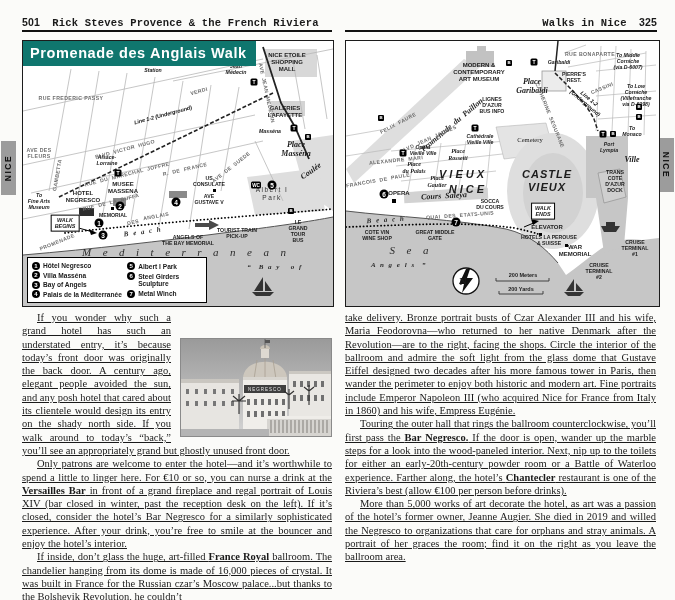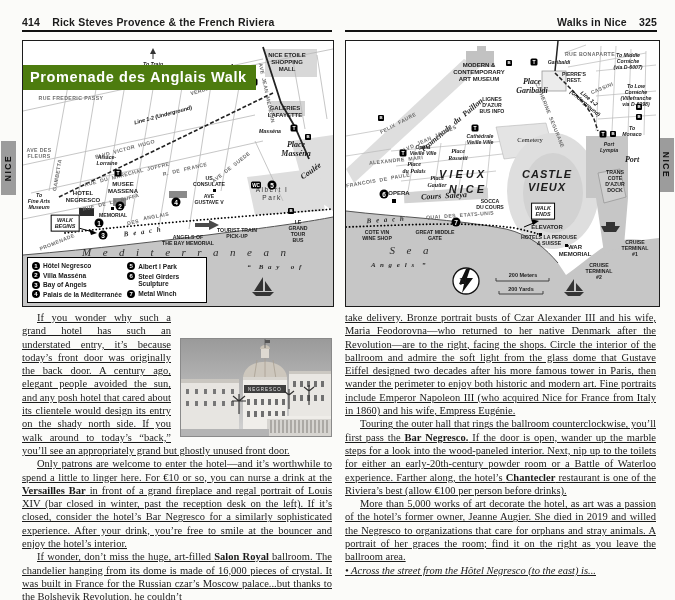--- a/index.html
+++ b/index.html
@@ -5,41 +5,41 @@
   html,body{margin:0;padding:0;}
   body{width:675px;height:600px;background:#fbfbf9;position:relative;overflow:hidden;
        font-family:"Liberation Serif",serif;color:#1a1a1a;}
   .sheet{position:absolute;inset:0;}
   
   .page-header{position:absolute;top:16px;font-family:"Liberation Sans",sans-serif;
                font-weight:bold;font-size:10.5px;letter-spacing:.2px;white-space:nowrap;}
   .ph-left{left:22px;}
   .ph-right{right:18px;text-align:right;margin-left:12px;}
   .ph-num{display:inline-block;}
-  .ph-title{display:inline-block;margin:0 0 0 12px;}
+  .ph-title{display:inline-block;margin:0 0 0 12px;font-family:Liberation Mono, monospace;}
   .ph-right .ph-title{margin:0 12px 0 0;}
   .header-rule{position:absolute;top:30px;height:1.6px;background:#111;}
   .hr-left{left:22px;width:310px;}
   .hr-right{left:345px;width:312px;}
   
   .tab{position:absolute;width:15px;height:54px;background:#9c9c9c;
        display:flex;align-items:center;justify-content:center;}
   .tab span{font-family:"Liberation Sans",sans-serif;font-weight:bold;font-size:8.5px;
             letter-spacing:1.5px;color:#101010;}
   .tab-left{left:1px;top:141px;} .tab-left span{transform:rotate(-90deg);}
   .tab-right{left:659px;top:138px;} .tab-right span{transform:rotate(90deg);}
   
   .map{position:absolute;top:40px;height:265px;border:1.3px solid #1c1c1c;background:#fff;
        overflow:hidden;box-sizing:content-box;}
   .map-left{left:22px;width:310px;}
   .map-right{left:345px;width:313px;}
   .map svg.base{position:absolute;left:0;top:0;}
-  .map-banner{position:absolute;left:0;top:0;background:#4d7c0f;color:#fff;z-index:5;
+  .map-banner{position:absolute;left:0;top:0;background:#0f766e;color:#fff;z-index:5;
               font-family:"Liberation Sans",sans-serif;font-weight:bold;font-size:14.5px;
-              letter-spacing:.6px;padding:4px 9px 5px 7px;margin-top:24px;}
+              letter-spacing:.6px;padding:4px 9px 5px 7px;}
   
   .ml{position:absolute;transform:translate(-50%,-50%);z-index:3;
       font-family:"Liberation Sans",sans-serif;font-size:6px;font-weight:bold;color:#1c1c1c;
       white-space:pre;line-height:1.18;text-align:center;}
   .ml.sm{font-size:6px;}
   .ml.tiny{font-size:5.2px;}
   .ml.street{font-size:5.2px;color:#6e6e6e;letter-spacing:.4px;}
   .ml.rail{font-size:5.4px;font-style:italic;color:#0c0c0c;}
   .ml.italic{font-style:italic;font-weight:600;}
   .ml.big{font-size:11px;letter-spacing:1px;font-style:italic;}
@@ -85,21 +85,21 @@
   
   .negresco-photo{float:right;width:152px;height:99px;margin:27px 0 5px 9px;
                   border:1px solid #8a8a8a;box-sizing:border-box;overflow:hidden;background:#cfcfcf;}
 </style>
 </head>
 <body>
 
 <div class="sheet">
 
   <div class="page-header ph-left">
-    <span class="ph-num">414</span><span class="ph-title">Rick Steves Provence &amp; the French Riviera</span>
+    <span class="ph-num">501</span><span class="ph-title">Rick Steves Provence &amp; the French Riviera</span>
   </div>
   <div class="header-rule hr-left"></div>
 
   <div class="page-header ph-right">
     <span class="ph-title">Walks in Nice</span><span class="ph-num">325</span>
   </div>
   <div class="header-rule hr-right"></div>
 
   <div class="tab tab-left">
       <span>NICE</span>
@@ -408,21 +408,21 @@
         <div class="ml sm" style="left: 229px; top: 210px; transform: translate(-50%, -50%);">WAR
 MEMORIAL</div>
         <div class="ml sea" style="left: 64px; top: 209px; transform: translate(-50%, -50%);">S  e  a</div>
         <div class="ml sea-sm" style="left: 53px; top: 224px; transform: translate(-50%, -50%);">A n g e l s  ”</div>
         <div class="ml tstop" style="left: 257px; top: 93px; transform: translate(-50%, -50%);">T</div>
         <div class="ml bstop" style="left: 267px; top: 93px; transform: translate(-50%, -50%);">B</div>
         <div class="ml tiny italic" style="left: 286px; top: 90px; transform: translate(-50%, -50%);">To
 Monaco</div>
         <div class="ml tiny italic" style="left: 263px; top: 106px; transform: translate(-50%, -50%);">Port
 Lympia</div>
-        <div class="ml place" style="left: 286px; top: 119px; transform: translate(-50%, -50%);">Port</div>
+        <div class="ml place" style="left: 286px; top: 119px; transform: translate(-50%, -50%);">Ville</div>
         <div class="ml tiny" style="left: 269px; top: 140px; transform: translate(-50%, -50%);">TRANS
 COTE
 D'AZUR
 DOCK</div>
         <div class="ml tiny" style="left: 289px; top: 207px; transform: translate(-50%, -50%);">CRUISE
 TERMINAL
 #1</div>
         <div class="ml tiny" style="left: 253px; top: 230px; transform: translate(-50%, -50%);">CRUISE
 TERMINAL
 #2</div>
@@ -517,23 +517,22 @@
         <rect x="86" y="77" width="64" height="3" fill="#efede9"></rect>
         <g stroke="#8f8d89" stroke-width="1.2">
           <path d="M90,81 V94 M94,81 V94 M98,81 V94 M102,81 V94 M106,81 V94 M110,81 V94 M114,81 V94 M118,81 V94 M122,81 V94 M126,81 V94 M130,81 V94 M134,81 V94 M138,81 V94 M142,81 V94 M146,81 V94"></path>
         </g>
         <rect x="0" y="90" width="88" height="7" fill="#b4b4b4"></rect>
       </svg>
     </div>
 
   <p class="bp "><span>If you wonder why such a grand hotel has such an understated entry, it’s because today’s front door was originally the back door. A century ago, elegant people avoided the sun, and any posh hotel that cared about its clientele would design its entry on the shady north side. If you walk around to today’s “back,” you’ll see an appropriately grand but ghostly unused front door.</span></p>
       <p class="bp "><span>Only patrons are welcome to enter the hotel—and it’s worthwhile to spend a little to linger here. For €10 or so, you can nurse a drink at the </span><span class="b">Versailles Bar</span><span> in front of a grand fireplace and regal portrait of Louis XIV (bar closed in winter, past the reception desk on the left). If it’s closed, consider the hotel’s Bar Negresco for a similarly sophisticated experience. After your drink, you’re free to smile at the bouncer and enjoy the hotel’s interior.</span></p>
-      <p class="bp "><span>If wonder, don’t miss the huge, art-filled </span><span class="b">Salon Royal</span><span> ballroom. The chandelier hanging from its dome is made of 16,000 pieces of crystal. It was built in France for the Russian czar’s Moscow palace...but thanks to the Bolshevik Revolution, he couldn’t</span></p>
+      <p class="bp "><span>If inside, don’t glass the huge, art-filled </span><span class="b">France Royal</span><span> ballroom. The chandelier hanging from its dome is made of 16,000 pieces of crystal. It was built in France for the Russian czar’s Moscow palace...but thanks to the Bolshevik Revolution, he couldn’t</span></p>
     </div>
 
   <div class="page-body pb-right" id="right-body">
       <p class="bp noindent"><span>take delivery. Bronze portrait busts of Czar Alexander III and his wife, Maria Feodorovna—who returned to her native Denmark after the Revolution—are to the right, facing the shops. Circle the interior of the ballroom and admire the soft light from the glass dome that Gustave Eiffel designed two decades after his more famous tower in Paris, then wander the perimeter to enjoy both historic and modern art. Fine portraits include Emperor Napoleon III (who acquired Nice for France from Italy in 1860) and his wife, Empress Eugénie.</span></p>
       <p class="bp "><span>Touring the outer hall that rings the ballroom counterclockwise, you’ll first pass the </span><span class="b">Bar Negresco.</span><span> If the door is open, wander up the marble steps for a look into the wood-paneled interior. Next, nip up to the toilets for either an early-20th-century powder room or a Battle of Waterloo experience. Farther along, the hotel’s </span><span class="b">Chantecler</span><span> restaurant is one of the Riviera’s best (allow €100 per person before drinks).</span></p>
       <p class="bp "><span>More than 5,000 works of art decorate the hotel, as art was a passion of the hotel’s former owner, Jeanne Augier. She died in 2019 and willed the Negresco to organizations that care for orphans and stray animals. A portrait of her graces the room; find it on the right as you leave the ballroom area.</span></p>
-      <p class="bp bullet"><span>• Across the street from the Hôtel Negresco (to the east) is...</span></p>
     </div>
 
 </div>
 
 </body></html>

